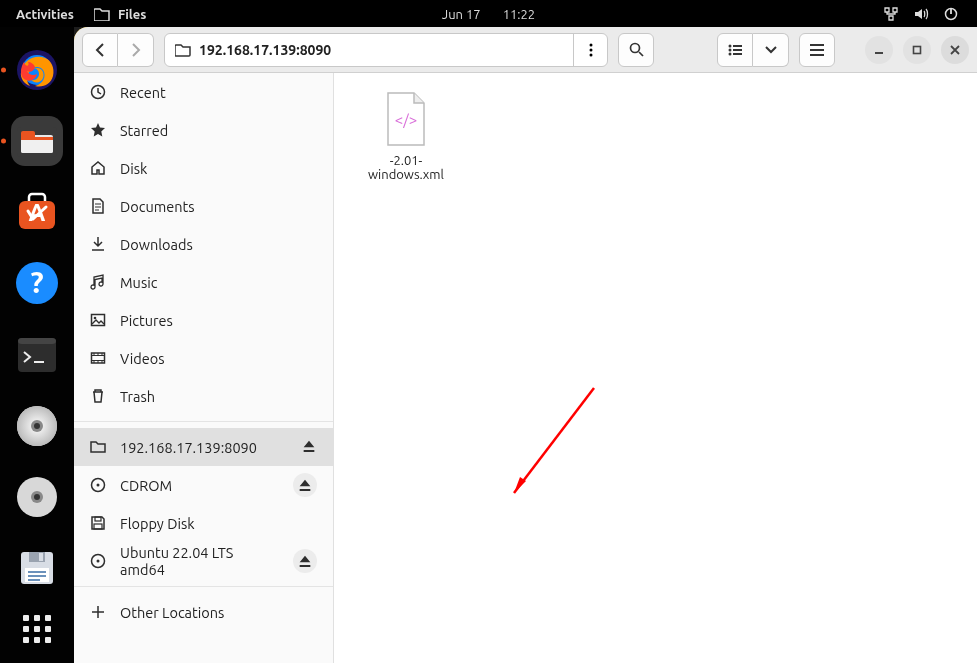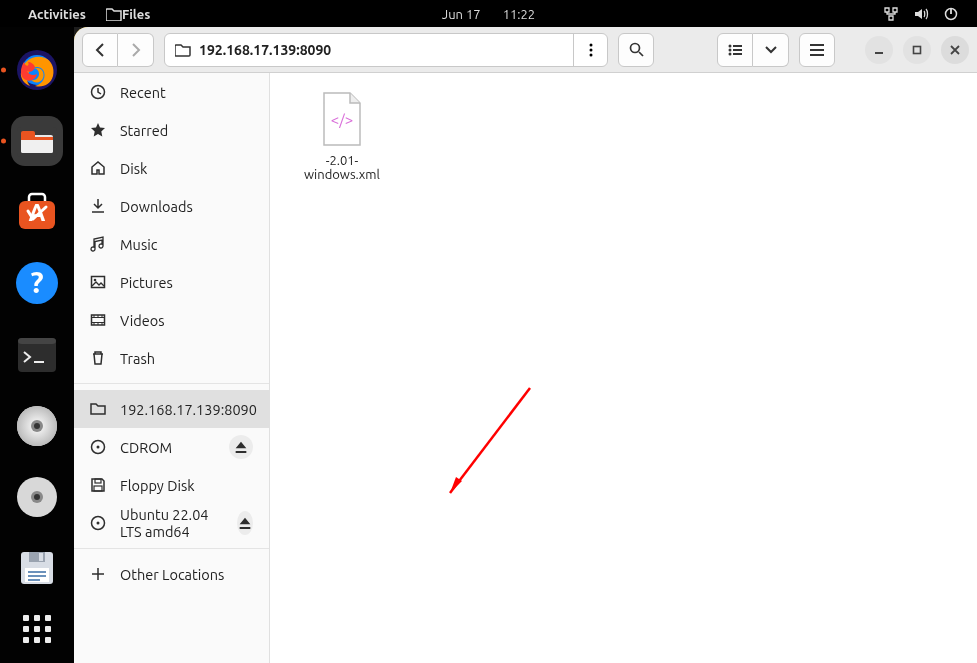--- a/index.html
+++ b/index.html
@@ -1,22 +1,22 @@
 <!DOCTYPE html>
 <html><head>
 <meta charset="utf-8">
 <style>
 * { margin: 0; padding: 0; box-sizing: border-box; font-family: Ubuntu, -apple-system, sans-serif; -webkit-font-smoothing: antialiased; }
 html, body { width: 977px; height: 663px; overflow: hidden; background: #1d1d1d; }
 
 .topbar { height: 27px; background: #000; color: #ddd; display: flex; align-items: center; font-size: 13px; position: relative; }
-.topbar .left { display: flex; align-items: center; gap: 20px; padding-left: 28px; }
+.topbar .left { display: flex; align-items: center; gap: 20px; padding-left: 16px; }
 .topbar .center { position: absolute; left: 50%; transform: translateX(-50%); display: flex; gap: 22px; }
 .topbar .right { margin-left: auto; display: flex; align-items: center; gap: 14px; padding-right: 18px; }
-.topbar .app { display: flex; align-items: flex-start; font-weight: 600; }
+.topbar .app { display: flex; align-items: flex-start; gap: 8px; font-weight: 600; }
 .topbar .act { font-weight: 600; }
 .topbar svg { fill: #ddd; }
 
 .desktop { display: flex; height: calc(100% - 27px); }
 
 .dock { width: 74px; background: rgba(0,0,0,0.92); display: flex; flex-direction: column; align-items: center; padding-top: 18px; gap: 22px; }
 .dock-item { width: 52px; height: 52px; border-radius: 12px; display: flex; align-items: center; justify-content: center; position: relative; }
 .dock-item.active::before { content: ''; position: absolute; left: -10px; top: 50%; transform: translateY(-50%); width: 5px; height: 5px; border-radius: 50%; background: #e95420; }
 .dock-item.selected { background: #3a3a3a; border-radius: 14px; }
 .app-grid { margin-top: auto; margin-bottom: 20px; display: grid; grid-template-columns: repeat(3, 6px); grid-template-rows: repeat(3,6px); gap: 5px; cursor: pointer; }
@@ -36,21 +36,21 @@
 .pathseg { display: flex; align-items: center; gap: 8px; padding: 0 10px; height: 100%; font-size: 14px; font-weight: 700; color: #222; flex: 1; }
 .path-more { width: 34px; height: 100%; border-left: 1px solid #c8c8c8; display: flex; align-items: center; justify-content: center; cursor: pointer; }
 
 .spacer { flex: 1; }
 
 .winctl { width: 28px; height: 28px; border-radius: 50%; background: #e2e2e2; display: flex; align-items: center; justify-content: center; cursor: pointer; }
 .winctl.close { background: #dcdcdc; }
 .winctl svg { fill: #444; }
 
 .body { flex: 1; display: flex; overflow: hidden; }
-.sidebar { width: 196px; background: #fafafa; border-right: 1px solid #e0e0e0; display: flex; flex-direction: column; font-size: 14.5px; color: #222; overflow-y: auto; }
+.sidebar { width: 260px; background: #fafafa; border-right: 1px solid #e0e0e0; display: flex; flex-direction: column; font-size: 14.5px; color: #222; overflow-y: auto; }
 .srow { display: flex; align-items: center; height: 38px; padding: 0 16px; gap: 14px; cursor: pointer; }
 .srow.selected { background: #e0e0e0; }
 .srow svg { fill: #2e2e2e; width: 16px; height: 16px; flex-shrink: 0; }
 .srow .eject { margin-left: auto; }
 .srow .eject.bubble { width: 24px; height: 24px; border-radius: 50%; background: #ececec; display: flex; align-items: center; justify-content: center; }
 .sep { height: 1px; background: #e4e4e4; margin: 6px 0; }
 
 .content { flex: 1; background: #fff; padding: 18px 28px; display: flex; align-items: flex-start; gap: 20px; position: relative; }
 .file { width: 88px; display: flex; flex-direction: column; align-items: center; text-align: center; font-size: 13px; color: #222; cursor: pointer; }
 .file-icon { width: 48px; height: 56px; margin-bottom: 6px; }
@@ -266,20 +266,27 @@
           <span>Starred</span>
         </div>
         <div class="srow">
           <svg viewBox="0 0 16 16">
               <path d="M2 7l6-5 6 5v7H9v-4H7v4H2z" fill="none" stroke="#2e2e2e" stroke-width="1.5"></path>
             </svg>
           <span>Disk</span>
         </div>
         <div class="srow">
           <svg viewBox="0 0 16 16">
+              <path d="M3 1h7l3 3v11H3z" fill="none" stroke="#2e2e2e" stroke-width="1.5"></path>
+              <path d="M5 6h6M5 9h6M5 12h4" stroke="#2e2e2e" stroke-width="1.2"></path>
+            </svg>
+          <span>Documents</span>
+        </div>
+        <div class="srow">
+          <svg viewBox="0 0 16 16">
               <path d="M8 1v9M4 6l4 4 4-4M2 14h12" stroke="#2e2e2e" stroke-width="1.5" fill="none"></path>
             </svg>
           <span>Downloads</span>
         </div>
         <div class="srow">
           <svg viewBox="0 0 16 16">
               <path d="M5 13a2 2 0 1 1-1-1.7V3l9-2v9a2 2 0 1 1-1-1.7V4L5 5.5z" fill="none" stroke="#2e2e2e" stroke-width="1.3"></path>
             </svg>
           <span>Music</span>
         </div>

